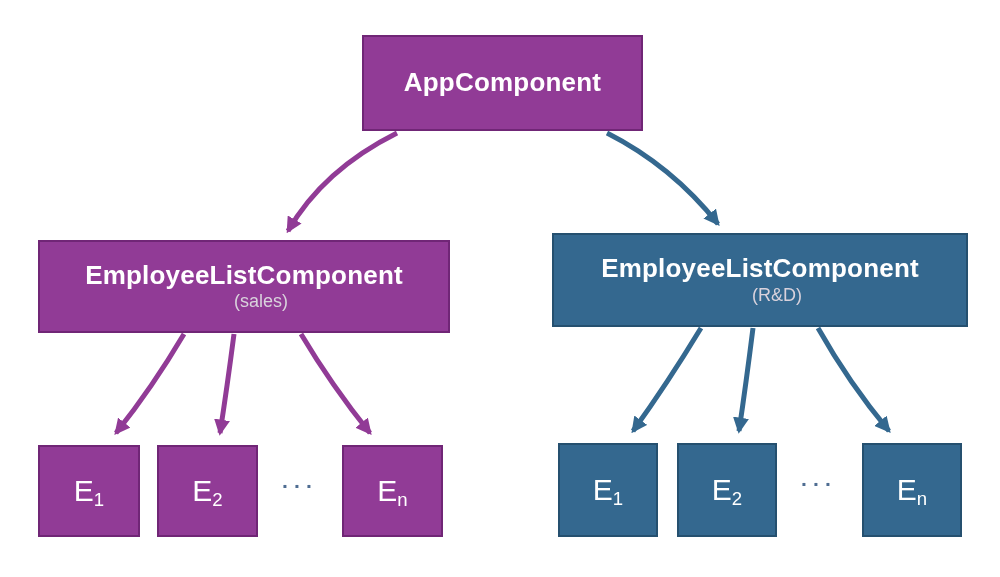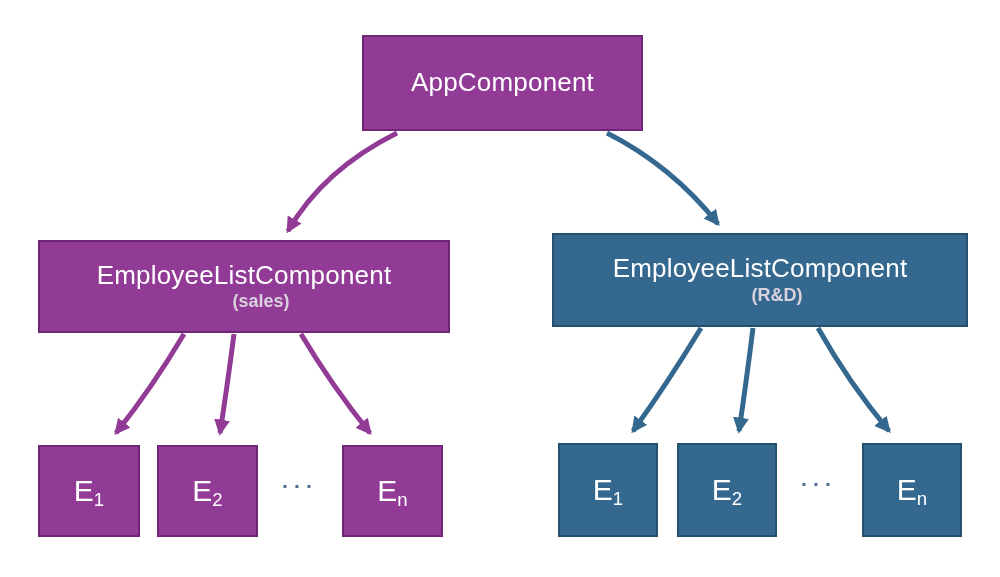--- a/index.html
+++ b/index.html
@@ -35,27 +35,27 @@
     align-items: center;
     justify-content: center;
     color: var(--text);
     text-align: center;
   }
   .box.purple { background: var(--purple); border: 2px solid var(--purple-dark); }
   .box.blue   { background: var(--blue);   border: 2px solid var(--blue-dark); }
 
   .box-title {
     font-size: 26px;
-    font-weight: 400;
+    font-weight: 700;
     line-height: 1.15;
     letter-spacing: 0.2px;
   }
   .box-subtitle {
     font-size: 18px;
-    font-weight: 700;
+    font-weight: 400;
     margin-top: 1px;
     color: var(--subtitle);
     padding-left: 34px;
   }
 
   .root-box      { left: 362px; top: 35px;  width: 281px; height: 96px; }
   .list-box-left { left: 38px;  top: 240px; width: 412px; height: 93px; }
   .list-box-right{ left: 552px; top: 233px; width: 416px; height: 94px; }
 
   .leaf {

